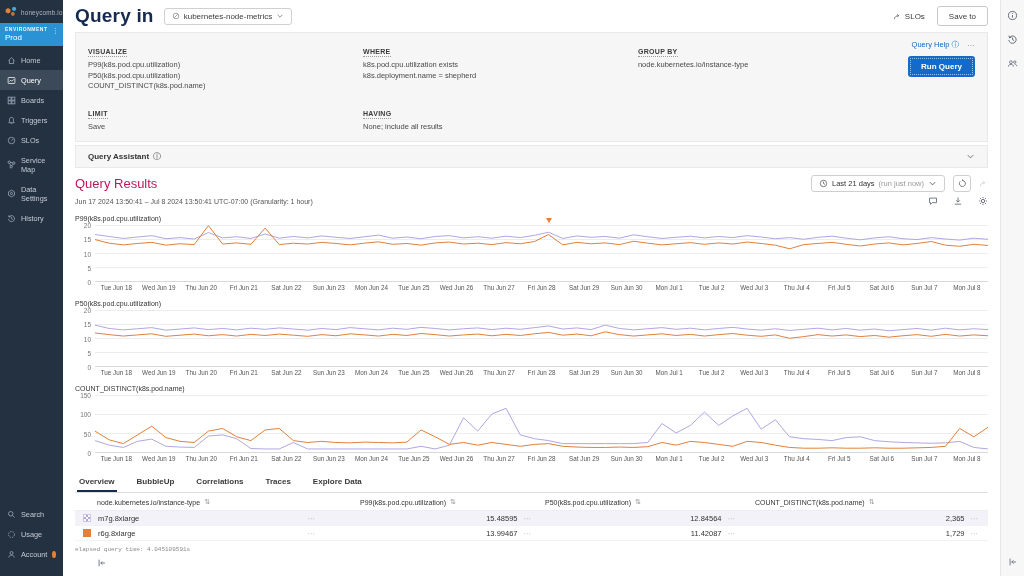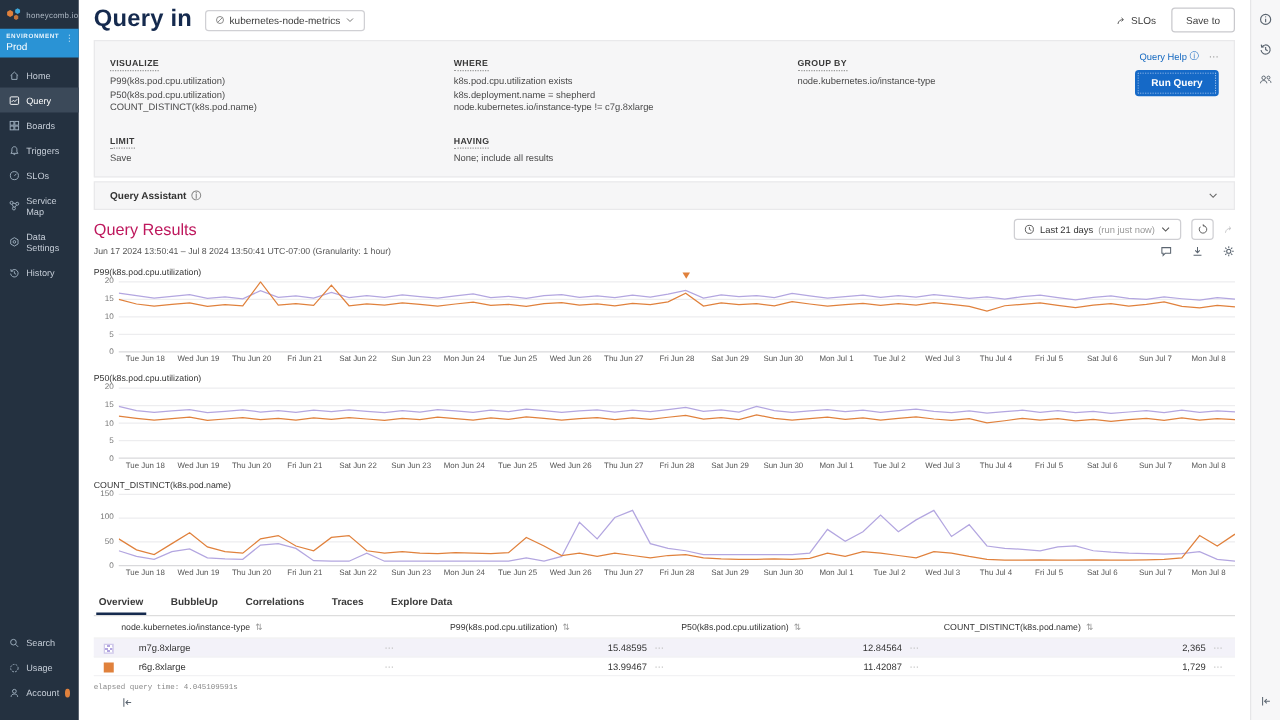--- a/index.html
+++ b/index.html
@@ -42,21 +42,21 @@
   .topbar-right { margin-left:auto; display:flex; align-items:center; gap:12px; }
   .share-btn { display:flex; align-items:center; gap:3px; font-size:8px; color:#3a3a3a; cursor:pointer; }
   .share-btn .icon { color:#555; }
   .saveto-btn { font-size:8px; color:#3a3a3a; border:1px solid #c9c9cd; border-radius:3px; padding:4.5px 11px; background:#fff; cursor:pointer; }
 
   .qpanel { position:relative; background:#f6f6f7; border:1px solid #e9e9eb; padding:7px 12px 9px; display:grid; grid-template-columns:31% 31% 38%; row-gap:10px; }
   .qlabel { font-size:7px; font-weight:bold; color:#3a3a3a; letter-spacing:.3px; border-bottom:1px dotted #9a9a9a; display:inline-block; padding-bottom:1px; margin-bottom:3px; }
   .qcol { min-height:10px; }
   .qline { font-size:7.5px; color:#4a4a4a; line-height:10.5px; display:block; cursor:pointer; }
   .qtools { position:absolute; top:7px; right:12px; display:flex; align-items:center; gap:8px; }
-  .qhelp { display:flex; align-items:center; gap:2px; font-size:7.5px; color:#1468c0; cursor:pointer; }
+  .qhelp { display:flex; gap:2px; font-size:7.5px; color:#1468c0; cursor:pointer; }
   .qdots { color:#9a9a9a; font-size:8px; cursor:pointer; }
   .runbtn { position:absolute; top:23px; right:12px; background:#1569c7; color:#fff; font-size:8px; font-weight:bold; padding:6px 13px; border-radius:3px; border:none; outline:1px dotted #9cc0ea; outline-offset:-3px; cursor:pointer; }
 
   .assistant { margin-top:3px; background:#f6f6f7; border:1px solid #e9e9eb; padding:5px 12px; display:flex; align-items:center; gap:4px; font-size:8px; font-weight:bold; color:#333; cursor:pointer; }
   .assistant .info { color:#8a8a8a; }
   .assistant .chev { margin-left:auto; color:#666; }
 
   .results-head { display:flex; align-items:center; margin-top:7px; }
   h2 { font-size:13px; font-weight:normal; color:#be185d; }
   .rh-right { margin-left:auto; display:flex; align-items:center; gap:8px; }
@@ -88,21 +88,21 @@
   .tab { font-size:8px; font-weight:bold; color:#3a3a3a; padding:5px 2px 4px; cursor:pointer; border-bottom:2px solid transparent; }
   .tab.active { border-bottom-color:#152a4e; }
 
   .thead, .trow { display:grid; grid-template-columns:285px 185px 210px 1fr; align-items:center; }
   .thead { padding:5px 0 4px; font-size:7px; color:#333; border-bottom:1px solid #eee; }
   .th { display:flex; align-items:center; gap:4px; cursor:pointer; }
   .th:first-child { padding-left:22px; }
   .sort { color:#999; font-size:7px; }
   .trow { height:15px; border-bottom:1px solid #f2f2f4; font-size:7.5px; cursor:pointer; }
   .trow.hl { background:#f3f2f9; }
-  .cell-name { display:flex; align-items:flex-end; gap:20px; padding-left:8px; color:#333; }
+  .cell-name { display:flex; align-items:flex-start; gap:7px; padding-left:8px; color:#333; }
   .cell-name .dots { margin-left:auto; padding-right:45px; color:#bbb; }
   .swatch { width:8px; height:8px; flex:none; }
   .swatch.purple-checker { background-image:conic-gradient(#b3a6e0 25%, #fff 0 50%, #b3a6e0 0 75%, #fff 0); background-size:4px 4px; border:.5px solid #cfc8ea; }
   .swatch.orange-solid { background:#e0813c; }
   .cell-num { display:flex; justify-content:flex-end; align-items:center; gap:6px; color:#333; }
   .cell-num .dots { color:#bbb; }
   .pad2 { padding-right:14px; } .pad3 { padding-right:20px;align-items:center; } .pad4 { padding-right:10px; }
 
   .elapsed { font-family:"Liberation Mono","DejaVu Sans Mono",monospace; font-size:6px; color:#8a8a8a; margin-top:5px; }
   .main-collapse { position:absolute; left:34px; bottom:4px; color:#5b6570; }
@@ -275,21 +275,20 @@
           <span class="qline">P99(k8s.pod.cpu.utilization)</span>
           <span class="qline">P50(k8s.pod.cpu.utilization)</span>
           <span class="qline">COUNT_DISTINCT(k8s.pod.name)</span>
         </div>
     </div>
     <div class="qcol">
       <div class="qlabel">WHERE</div>
       <div>
           <span class="qline">k8s.pod.cpu.utilization exists</span>
           <span class="qline">k8s.deployment.name = shepherd</span>
-          <span class="qline">node.kubernetes.io/instance-type != c7g.8xlarge</span>
         </div>
     </div>
     <div class="qcol">
       <div class="qlabel">GROUP BY</div>
       <div>
           <span class="qline">node.kubernetes.io/instance-type</span>
         </div>
     </div>
     <div class="qcol">
       <div class="qlabel">LIMIT</div>

